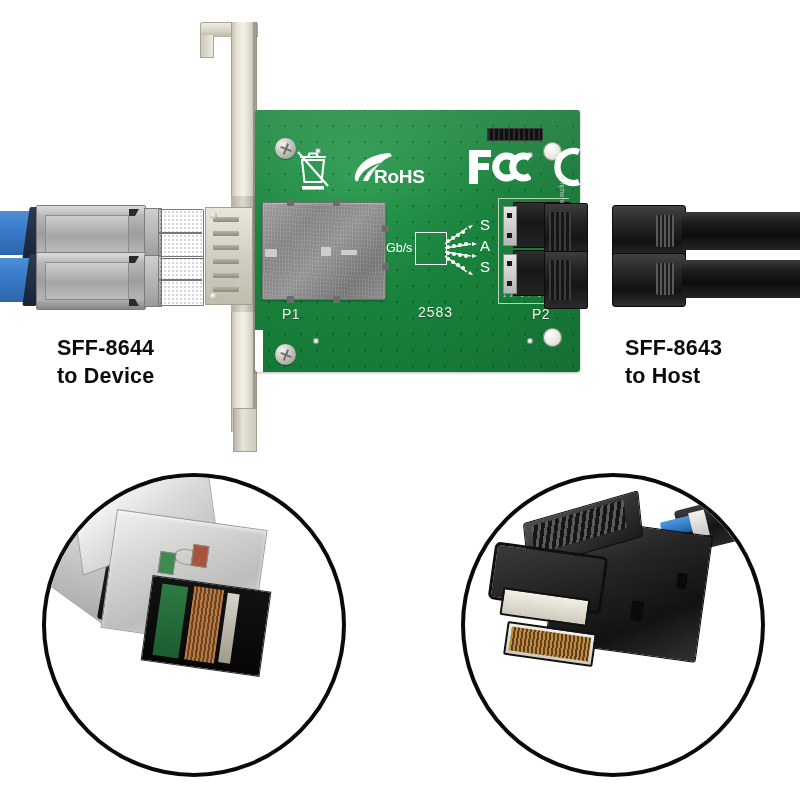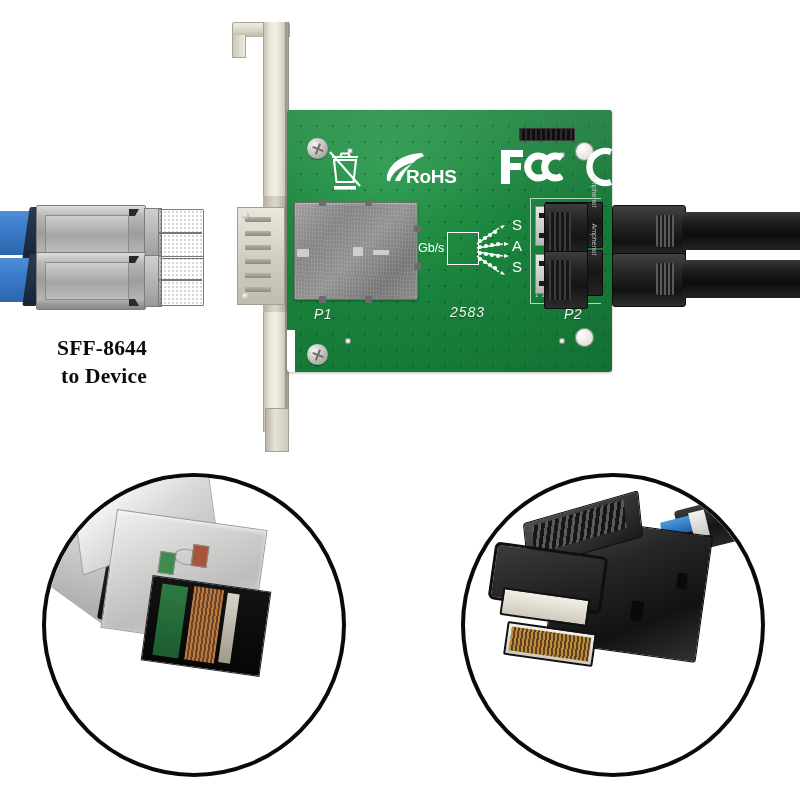--- a/index.html
+++ b/index.html
@@ -3,31 +3,31 @@
 <meta charset="utf-8">
 <title>SFF-8644 to SFF-8643 Adapter Card</title>
 <style>
   html,body{margin:0;padding:0;background:#ffffff;}
   body{
     width:800px;height:800px;position:relative;overflow:hidden;
     font-family:"Liberation Sans", sans-serif;
     background:#ffffff;
   }
   .stage{position:absolute;inset:0;}
-  .abs{position:absolute;margin-left:32px;}
+  .abs{position:absolute;}
 
   
   .side-label{
     position:absolute;
     font-family:"Liberation Sans", sans-serif;
     font-size:21.5px;font-weight:700;color:#0b0b0b;
     line-height:1.32;letter-spacing:.2px;
     white-space:pre;
   }
-  #label-left{left:57px;top:334px;text-align:right;font-family:Liberation Serif, serif;}
+  #label-left{left:57px;top:334px;text-align:left;}
   #label-right{left:625px;top:334px;text-align:left;}
 
   
   .bracket-body{
     left:231px;top:22px;width:24px;height:410px;
     background:linear-gradient(90deg,#c9c5b4 0%,#e8e5da 22%,#f2f0e8 48%,#ddd9cc 74%,#b7b3a2 100%);
     border-left:1px solid #a7a394;border-right:1px solid #a09c8d;
   }
   .bracket-tab-top{
     left:200px;top:22px;width:56px;height:14px;
@@ -119,21 +119,20 @@
   .smd-blk{
     position:absolute;background:#141414;border:1px solid #3a3a3a;border-radius:1px;
     background-image:repeating-linear-gradient(90deg,#2b2b2b 0 2px,#101010 2px 5px);
   }
 
   
   .silk{
     position:absolute;color:#f3f6f1;font-family:"Liberation Sans", sans-serif;
     font-size:13px;letter-spacing:.4px;white-space:pre;
     text-shadow:0 1px 1px rgba(0,50,20,.5);
-    font-style:italic;
   }
   .silk-p{font-size:14px;}
   .silk-ver{font-size:14.5px;letter-spacing:1.2px;}
   .silk-1631{font-size:14px;letter-spacing:1px;}
 
   
   .cert{position:absolute;}
   .rohs-txt{
     position:absolute;left:24px;top:16px;color:#ffffff;
     font-family:"Liberation Sans", sans-serif;font-weight:700;
@@ -595,20 +594,22 @@
     </div>
     <div class="wing" style="top:3px;"></div>
     <div class="wing" style="top:36px;transform:scaleY(-1);"></div>
     <div class="shellB"></div>
     <div class="grip"></div>
     <div class="cable"></div>
   </div>
 
   <div class="side-label" id="label-left">SFF-8644
 to Device</div>
+  <div class="side-label" id="label-right">SFF-8643
+to Host</div>
 
   <div class="inset" style="left:42px;top:473px;width:296px;height:296px;">
     <div class="inset-clip">
       <div class="zl-boot"></div>
       <div class="zl-seal"></div>
       <div class="zl-top"></div>
       <div class="zl-body"></div>
       <div class="zl-win zl-win-g" style="left:113px;top:75px;width:14px;height:20px;transform:rotate(8deg);"></div>
       <div class="zl-win zl-win-r" style="left:146px;top:68px;width:14px;height:20px;transform:rotate(8deg);"></div>
       <div class="zl-circle-emb"></div>

